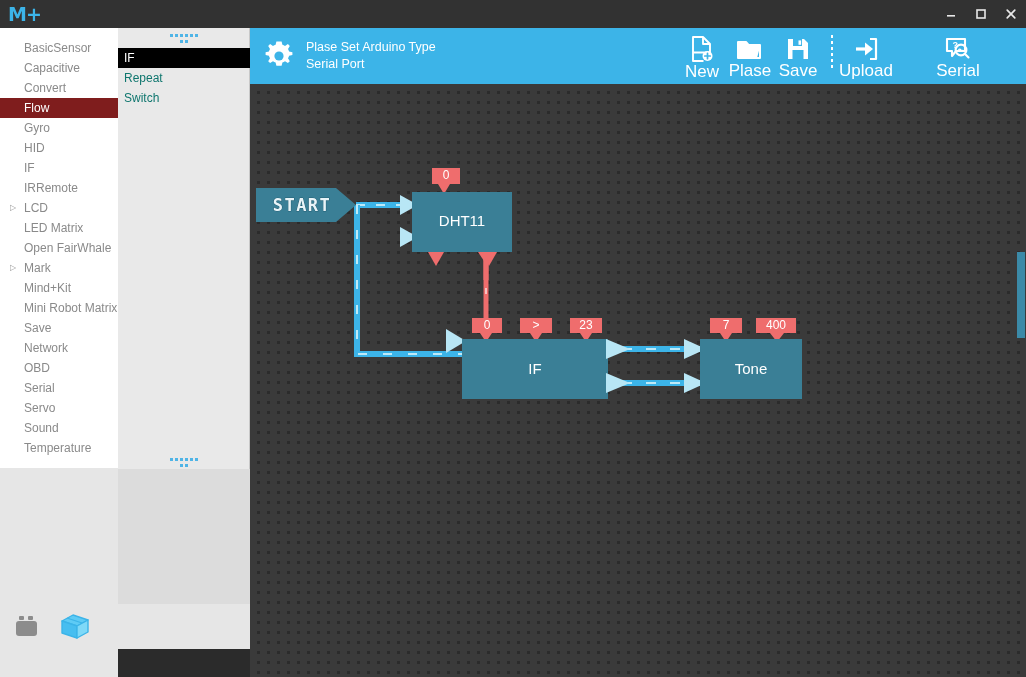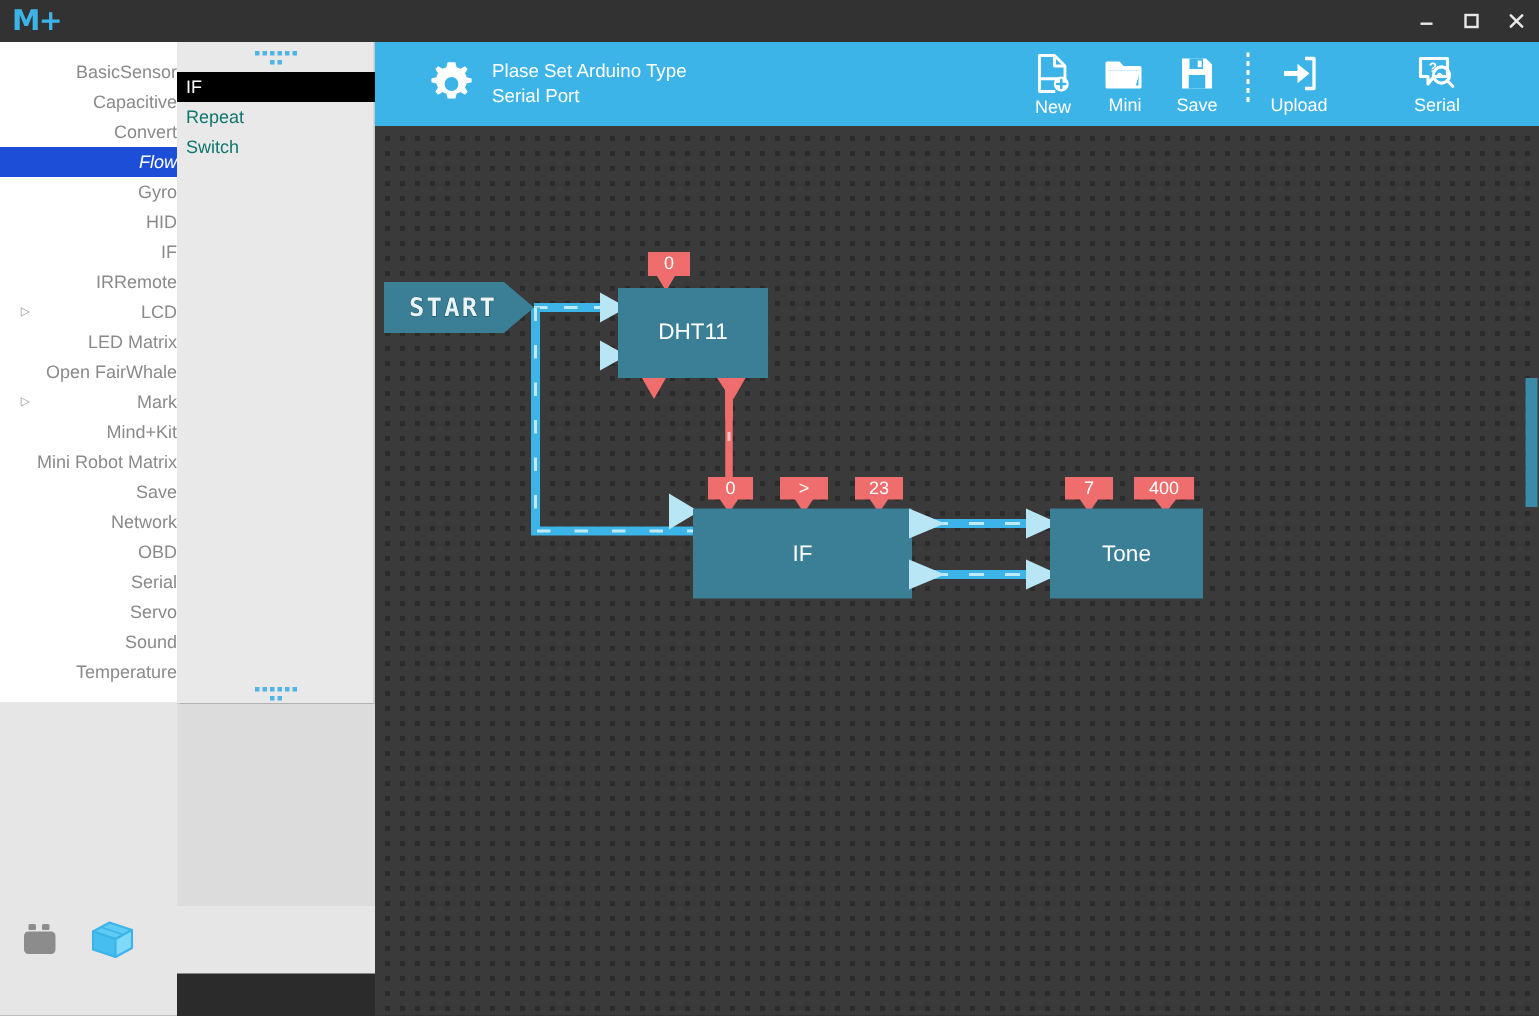--- a/index.html
+++ b/index.html
@@ -56,26 +56,24 @@
   .cat-item {
     height: 20px;
     line-height: 20px;
     font-size: 12px;
     color: #8a8a8a;
     padding-left: 24px;
     position: relative;
     white-space: nowrap;
     cursor: default;
     user-select: none;
-    text-align: right;
   }
   .cat-item.selected {
-    background: #1d4ed8;
+    background: #7f1d1d;
     color: #ffffff;
-    font-style: italic;
   }
   .cat-item .arrow {
     position: absolute;
     left: 10px; top: 0;
     width: 10px; height: 20px;
     line-height: 20px;
     font-size: 8px;
     color: #9a9a9a;
   }
   #cat-clip-fade {
@@ -157,21 +155,21 @@
     position: absolute; left: 118px; top: 28px;
     width: 2px; height: 441px;
     background: #ffffff;
   }
 
   
   #toolbar {
     position: absolute; left: 250px; top: 28px;
     width: 776px; height: 56px;
     background: #3cb4e8;
-    display: flex; align-items: center; padding-left: 22px;
+    display: flex; align-items: center;
   }
   #gear-wrap {
     margin-left: 14px;
     display: flex; align-items: center;
     cursor: default;
   }
   #board-label {
     margin-left: 12px;
     color: #ffffff;
     font-size: 12.5px;
@@ -187,21 +185,21 @@
   .tool-btn {
     width: 48px; height: 56px;
     display: flex; flex-direction: column;
     align-items: center; justify-content: center;
     gap: 2px;
     color: #ffffff;
     cursor: default;
     user-select: none;
   }
   .tool-btn .tlabel {
-    font-size: 12px;
+    font-size: 17px;
     color: #ffffff;
     line-height: 13px;
   }
   .tool-btn svg { display: block; }
   #tool-sep {
     width: 2px; height: 34px;
     margin: 0 9px 9px 9px;
     background: repeating-linear-gradient(to bottom, #ffffff 0 3px, transparent 3px 6px);
     align-self: center;
   }
@@ -414,21 +412,21 @@
       </svg>
       <span class="tlabel">New</span>
     </div>
 
     <div class="tool-btn">
       <svg width="28" height="26" viewBox="0 0 28 26">
         <path d="M2 6 h8 l2.5 3 h11.5 v2 H2 Z" fill="#ffffff"></path>
         <path d="M2 11 h22 l-3 11 H2 Z" fill="#ffffff"></path>
         <path d="M2 6 h8 l2.5 3 h11.5 v13 H2 Z" fill="none" stroke="#ffffff" stroke-width="2" stroke-linejoin="round"></path>
       </svg>
-      <span class="tlabel">Mini</span>
+      <span class="tlabel">Plase</span>
     </div>
 
     <div class="tool-btn">
       <svg width="26" height="26" viewBox="0 0 26 26">
         <path d="M3 3 h16 l4 4 v16 H3 Z" fill="#ffffff"></path>
         <rect x="8" y="3" width="9" height="7" fill="#3cb4e8"></rect>
         <rect x="13.5" y="4.4" width="2.6" height="4.4" fill="#ffffff"></rect>
         <rect x="7.5" y="14" width="11" height="9" fill="#3cb4e8"></rect>
       </svg>
       <span class="tlabel">Save</span>

